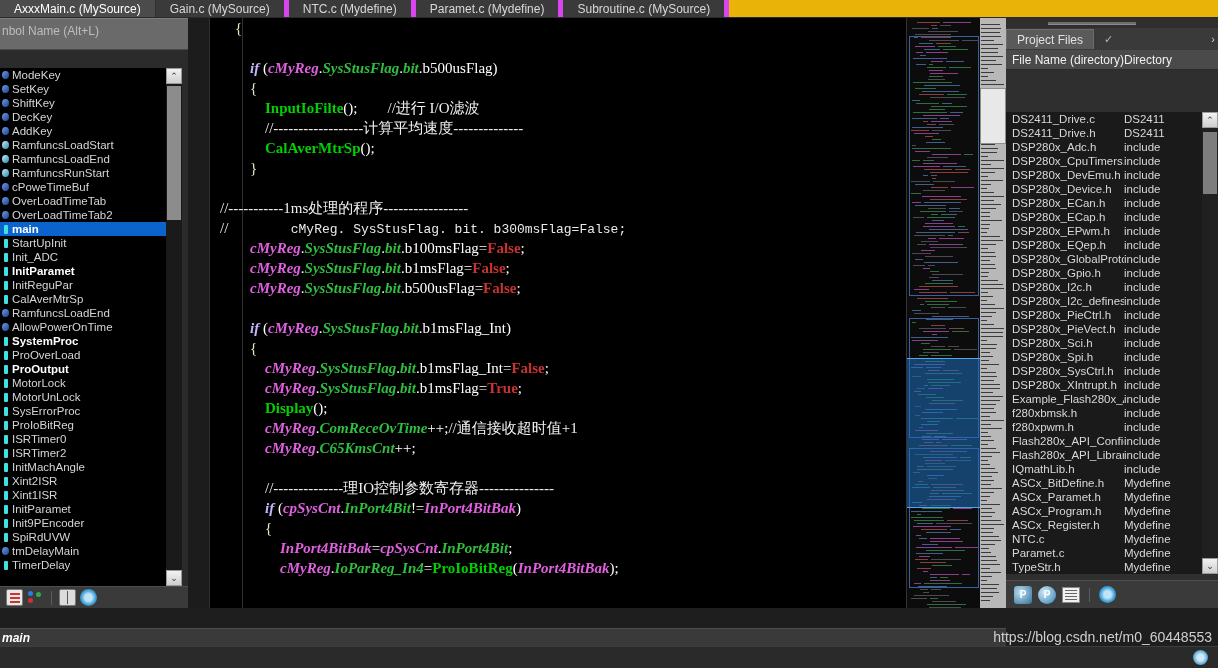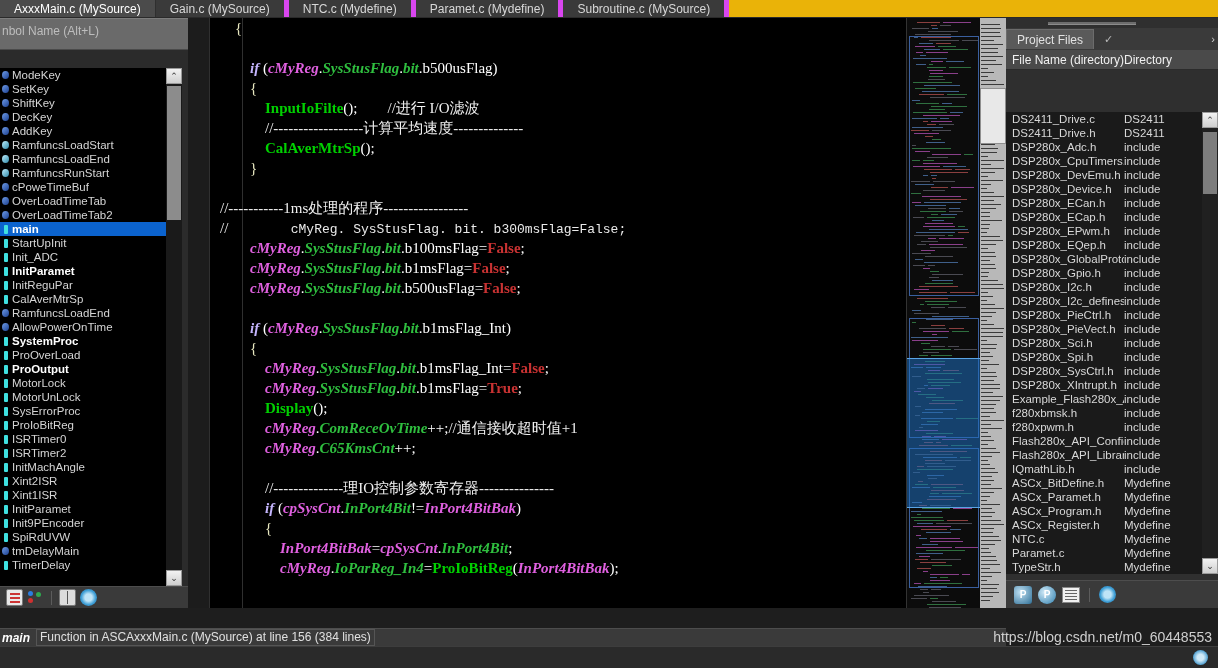--- a/index.html
+++ b/index.html
@@ -991,21 +991,20 @@
       <div class="ic-pdf">P</div>
       <div class="ic-pdfplus">P</div>
       <div class="ic-doc"></div>
       <div class="tbsep"></div>
       <div class="tbicon ic-gear"></div>
     </div>
   </div>
 
   <div class="statusbar">
     <span class="sb-sym">main</span>
-    <span class="sb-desc">Function in ASCAxxxMain.c (MySource) at line 156 (384 lines)</span>
   </div>
 
   <div class="watermark" style="left:1006px; width:212px;">https://blog.csdn.net/m0_60448553</div>
 
   <div class="bottomstrip">
     <div class="bs-gear"></div>
   </div>
 
 </div>
 

